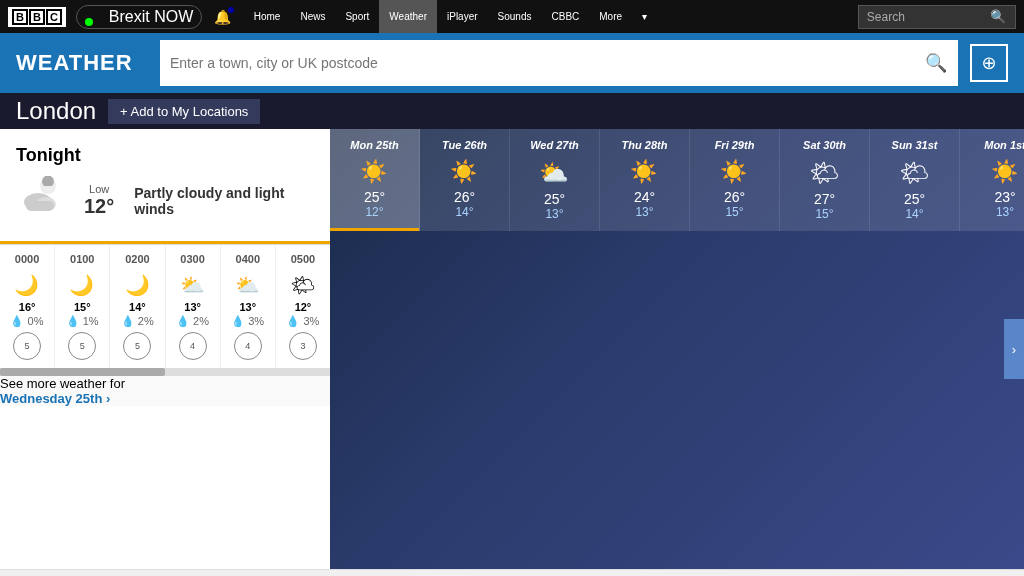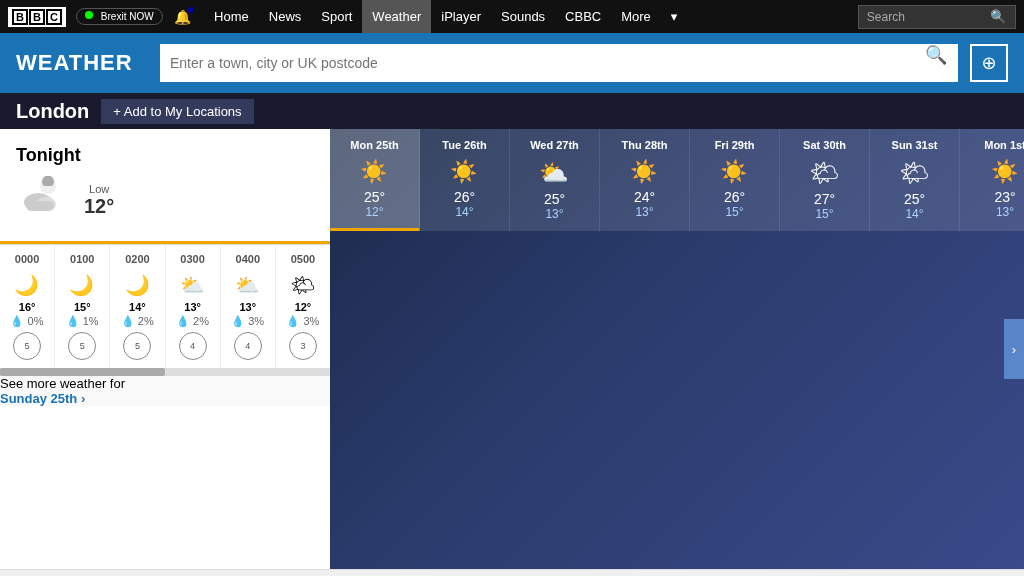--- a/index.html
+++ b/index.html
@@ -26,24 +26,24 @@
       margin-right: 6px;
     }
     .bbc-logo span {
       border: 2px solid black;
       padding: 0 2px;
       font-size: 11px;
       font-weight: bold;
     }
     .brexit-pill {
       display: flex;
-      align-items: flex-start;
-      gap: 8px;
-      color: white;
-      font-size: 10px;
+      align-items: flex-end;
+      gap: 16px;
+      color: white;
+      font-size: 16px;
       border: 1px solid #555;
       border-radius: 12px;
       padding: 2px 8px;
       margin-right: 8px;
     }
     .brexit-pill .dot {
       width: 8px; height: 8px;
       background: #0f0;
       border-radius: 50%;
     }
@@ -61,21 +61,21 @@
     }
     .nav-links {
       display: flex;
       align-items: center;
       gap: 0;
       flex: 1;
     }
     .nav-link {
       color: white;
       text-decoration: none;
-      font-size: 13px;
+      font-size: 10px;
       padding: 0 10px;
       height: 33px;
       display: flex;
       align-items: center;
       cursor: pointer;
     }
     .nav-link.active { background: #555; }
     .more-btn {
       display: flex;
       align-items: center;
@@ -114,22 +114,23 @@
       color: white;
       font-size: 22px;
       font-weight: bold;
       letter-spacing: 1px;
       margin-right: 12px;
       min-width: 120px;
     }
     .weather-search-bar {
       flex: 1;
       display: flex;
+      align-items: center;
       background: white;
-      height: 38px;
+      height: 46px;
       padding: 0 10px;
       gap: 8px;
     }
     .weather-search-bar input {
       flex: 1;
       border: none;
       outline: none;
       font-size: 14px;
       color: #333;
     }
@@ -152,22 +153,22 @@
     .location-bar {
       background: #1a1a2e;
       color: white;
       height: 36px;
       display: flex;
       align-items: center;
       padding: 0 16px;
       gap: 12px;
     }
     .location-name {
-      font-size: 20px;
-      font-weight: bold;
+      font-size: 24px;
+      font-weight: normal;
     }
     .add-location-btn {
       background: #333a5c;
       color: white;
       border: none;
       padding: 5px 12px;
       font-size: 13px;
       cursor: pointer;
       display: flex;
       align-items: center;
@@ -295,21 +296,21 @@
     }
     .forecast-day:last-child { border-right: none; }
     .forecast-day.active { background: rgba(255,255,255,0.2); }
     .forecast-day.active::after {
       content: '';
       position: absolute;
       bottom: 0; left: 0; right: 0;
       height: 3px;
       background: #f0a500;
     }
-    .forecast-date { font-weight: bold; margin-bottom: 4px; }
+    .forecast-date { font-weight: bold; margin-bottom: 4px; font-style: italic; }
     .forecast-icon { font-size: 24px; margin: 4px 0; }
     .forecast-high { font-size: 14px; font-weight: normal; }
     .forecast-low { color: #aad4ff; font-size: 12px; }
 
     .right-panel-bg {
       position: absolute;
       top: 0; right: 0; bottom: 0; left: 0;
       background: linear-gradient(135deg, #1a2a4a 0%, #2a3a6a 40%, #3a4a8a 100%);
       z-index: 0;
     }
@@ -431,20 +432,21 @@
             <path d="M28 10 a6 6 0 1 1 8 0" fill="#aaa"></path>
             <ellipse cx="22" cy="26" rx="14" ry="9" fill="#ccc"></ellipse>
             <ellipse cx="30" cy="28" rx="10" ry="7" fill="#ddd"></ellipse>
             <rect x="10" y="25" width="28" height="10" rx="5" fill="#ccc"></rect>
           </svg>
         </div>
         <div class="tonight-temp">
           <span>Low</span>
           <span class="low-val">12°</span>
         </div>
+        <div class="tonight-desc">Partly cloudy and light winds</div>
       </div>
     </div>
 
     <div class="hourly-row">
 
       <div class="hour-col">
         <div class="hour-label">0000</div>
         <div class="hour-icon">🌙</div>
         <div class="hour-temp">16°</div>
         <div class="hour-precip">
@@ -522,21 +524,21 @@
       </div>
 
     </div>
 
     <div class="scroll-strip">
       <div class="scroll-thumb"></div>
     </div>
 
     <div class="see-more">
       <span>See more weather for</span><br>
-      <a href="#">Sunday 25th ›</a>
+      <a href="#">Wednesday 25th ›</a>
     </div>
 
   </div>
 
   <div class="right-panel">
     <div class="right-panel-bg"></div>
     <div class="forecast-container">
       <div class="forecast-strip">
 
         <div class="forecast-day active">

